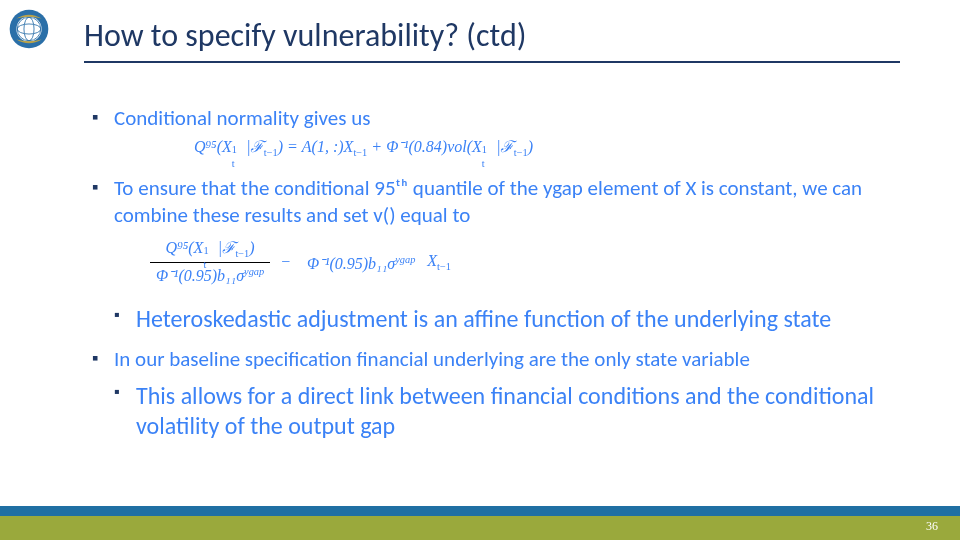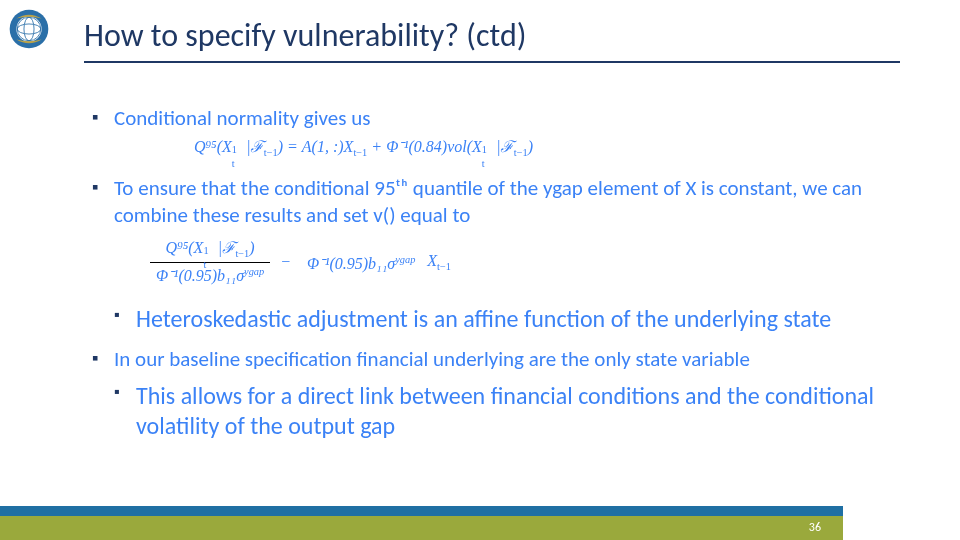--- a/index.html
+++ b/index.html
@@ -135,22 +135,23 @@
     position: absolute;
     top: 0.45em;
     left: 0;
     font-size: 0.65em;
     font-style: normal;
   }
   .footer {
     position: absolute;
     left: 0;
     bottom: 0;
-    width: 843px;
+    width: 960px;
     height: 34px;
+    font-family: Liberation Serif, serif;
   }
   .footer .bar-top {
     position: absolute;
     top: 0;
     left: 0;
     right: 0;
     height: 10px;
     background: #1f6fa3;
   }
   .footer .bar-bot {

